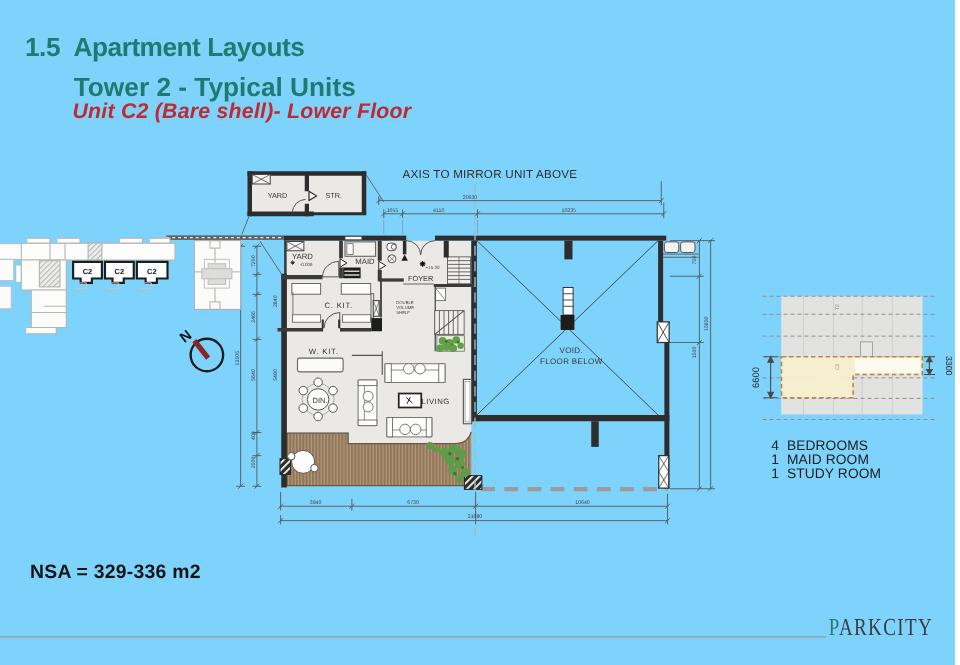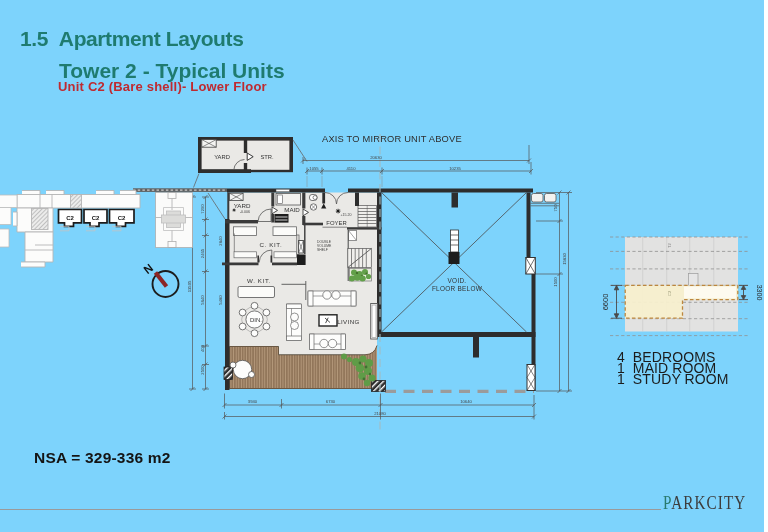--- a/index.html
+++ b/index.html
@@ -2,24 +2,24 @@
 <html><head>
 <meta charset="utf-8">
 <style>
   html,body{margin:0;padding:0;background:#ffffff;}
   .page{position:relative;width:764px;height:532px;background:#7dd3fc;overflow:hidden;
         font-family:"Liberation Sans", sans-serif;}
   .t-teal{color:#1f7b6f;font-weight:bold;}
   .t-red{color:#bf2a30;font-weight:bold;}
   .hdr1{position:absolute;left:20px;top:26.5px;font-size:21px;letter-spacing:-0.4px;}
   .hdr2{position:absolute;left:59px;top:58.5px;font-size:21px;letter-spacing:0px;}
-  .hdr3{position:absolute;left:58px;top:79px;font-size:13px;letter-spacing:.2px;}
-  .nsa{position:absolute;left:34px;top:449px;font-size:15.5px;font-weight:bold;color:#141414;letter-spacing:.2px;}
+  .hdr3{position:absolute;left:58px;top:79px;font-size:17px;letter-spacing:.2px;font-style:italic;}
+  .nsa{position:absolute;left:24px;top:449px;font-size:15.5px;font-weight:bold;color:#141414;letter-spacing:.2px;}
   .axis{position:absolute;left:322px;top:134px;font-size:9.3px;color:#2e2e2e;letter-spacing:.2px;}
-  .rooms{position:absolute;left:617px;top:352px;font-size:14px;color:#1c1c1c;line-height:11.2px;letter-spacing:.1px;}
+  .rooms{position:absolute;left:617px;top:352px;font-size:11px;color:#1c1c1c;line-height:11.2px;letter-spacing:.1px;}
   .footline{position:absolute;left:0px;top:509px;width:661px;height:1px;background:#9a9a9a;}
   .logo{position:absolute;left:663px;top:492px;font-family:"Liberation Serif",serif;font-size:19.5px;
         color:#3d3d3d;letter-spacing:1.4px;transform:scaleX(0.78);transform-origin:0 0;}
   .logo .p{color:#2a7a6e;}
   svg{position:absolute;left:0;top:0;}
   text{font-family:"Liberation Sans",sans-serif;}
 </style>
 </head>
 <body>
 <div class="page">

